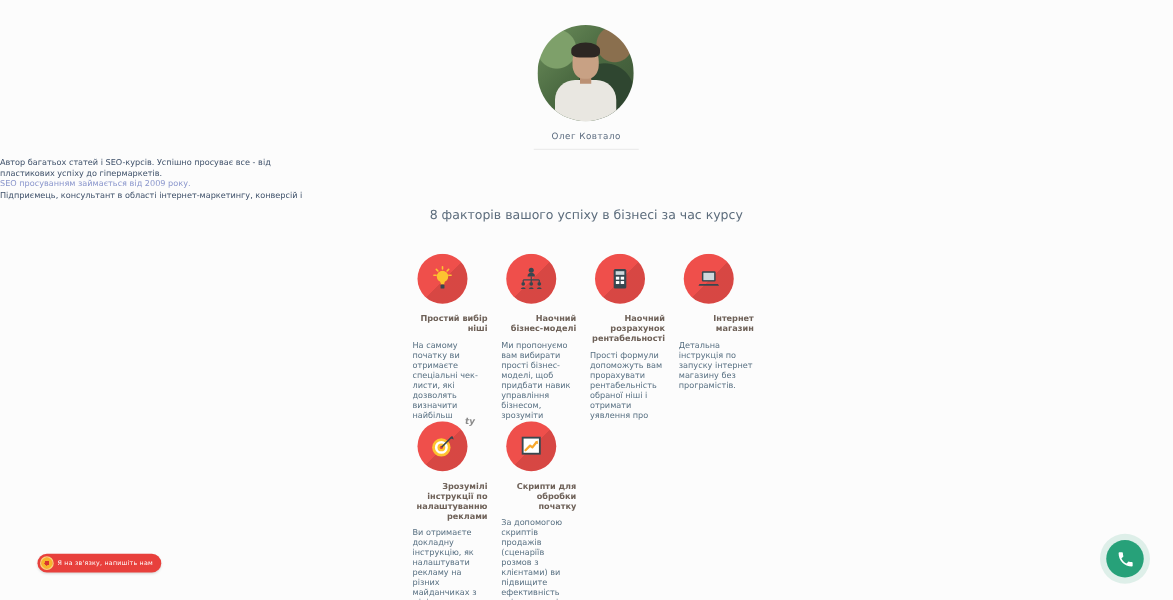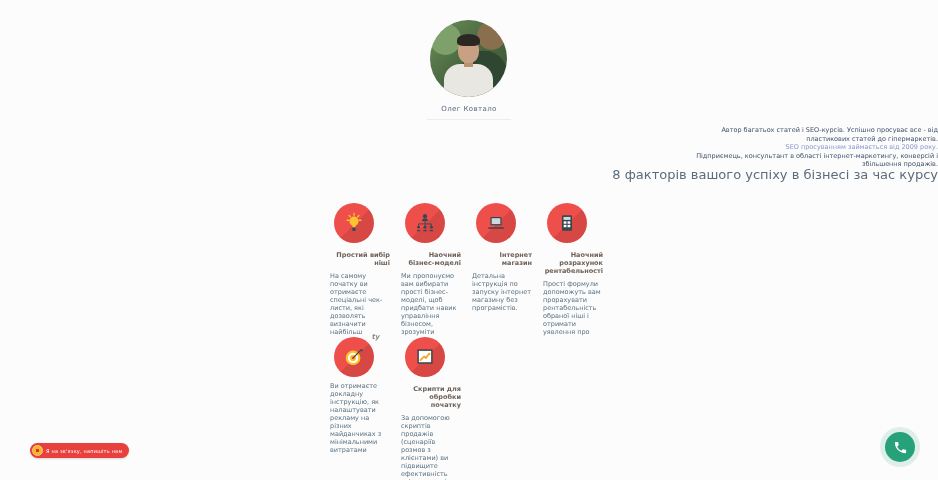--- a/index.html
+++ b/index.html
@@ -35,28 +35,28 @@
     position:absolute;left:34px;top:40px;width:9px;height:7px;background:#bb9174;
   }
   .profile-name{
     position:absolute;left:0;right:0;top:105px;text-align:center;
     font-size:7px;color:#5a6a7e;letter-spacing:.4px;
   }
   .name-divider{
     position:absolute;left:427px;top:119px;width:84px;height:1px;background:#ececec;
   }
   .bio{
-    position:absolute;left:0;right:0;top:126px;text-align:right;
-    font-size:6.5px;line-height:8.5px;color:#3e5069;padding-left:36px;
+    position:absolute;left:0;right:0;top:126px;text-align:left;
+    font-size:6.5px;line-height:8.5px;color:#3e5069;
   }
   .bio .lite{color:#8a96cc;}
   
   .heading{
-    position:absolute;left:0;right:0;top:167px;text-align:right;
-    font-size:13px;color:#5c6c7c;font-weight:400;
+    position:absolute;left:0;right:0;top:167px;text-align:center;
+    font-size:10px;color:#5c6c7c;font-weight:400;
   }
   
   .grid{
     position:absolute;left:330px;top:203px;
     display:grid;grid-template-columns:repeat(4,63px);grid-template-rows:134px 143px;
     column-gap:8px;
   }
   .cell{overflow:hidden;position:relative;}
   .icon-circle{
     width:40px;height:40px;border-radius:50%;margin-left:4px;position:relative;overflow:hidden;
@@ -104,24 +104,23 @@
 <div class="avatar">
   <div class="torso"></div>
   <div class="neck"></div>
   <div class="head"></div>
   <div class="hair"></div>
 </div>
 <div class="profile-name">Олег Ковтало</div>
 <div class="name-divider"></div>
 <div class="bio">
   <div>Автор багатьох статей і SEO-курсів. Успішно просуває все - від</div>
-  <div>пластикових статей до гіпермаркетів.</div>
+  <div>пластикових успіху до гіпермаркетів.</div>
   <div class="lite">SEO просуванням займається від 2009 року.</div>
   <div>Підприємець, консультант в області інтернет-маркетингу, конверсій і</div>
-  <div>збільшення продажів.</div>
 </div>
 
 <div class="heading">8 факторів вашого успіху в бізнесі за час курсу</div>
 
 <div class="grid">
 
   <div class="cell">
     <div class="icon-circle">
       <svg viewBox="0 0 24 24">
         <g stroke="#fdc330" stroke-width="1.4" stroke-linecap="round">
@@ -162,57 +161,58 @@
         </g>
       </svg>
     </div>
     <div class="cell-title">Наочний бізнес-моделі</div>
     <div class="cell-body">Ми пропонуємо вам вибирати прості бізнес-моделі, щоб придбати навик управління бізнесом, зрозуміти основні</div>
   </div>
 
   <div class="cell">
     <div class="icon-circle">
       <svg viewBox="0 0 24 24">
-        <rect x="6" y="5.5" width="12" height="9" rx="1" fill="#37474f"></rect>
-        <rect x="7.3" y="6.8" width="9.4" height="6.4" fill="#cfd8dc"></rect>
-        <path d="M4 16.5 L20 16.5 L21 18.2 L3 18.2 Z" fill="#37474f"></path>
-      </svg>
-    </div>
-    <div class="cell-title">Інтернет магазин</div>
-    <div class="cell-body">Детальна інструкція по запуску інтернет магазину без програмістів.</div>
-  </div>
-
-  <div class="cell">
-    <div class="icon-circle">
-      <svg viewBox="0 0 24 24">
         <rect x="6.5" y="3.5" width="11" height="17" rx="1.4" fill="#37474f"></rect>
         <rect x="8.2" y="5.4" width="7.6" height="3.2" fill="#cfd8dc"></rect>
         <g fill="#ffffff">
           <rect x="8.4" y="10.2" width="3" height="2.6"></rect>
             <rect x="12.6" y="10.2" width="3" height="2.6"></rect>
           <rect x="8.4" y="14" width="3" height="2.6"></rect>
             <rect x="12.6" y="14" width="3" height="2.6"></rect>
         </g>
       </svg>
     </div>
     <div class="cell-title">Наочний розрахунок рентабельності</div>
     <div class="cell-body">Прості формули допоможуть вам прорахувати рентабельність обраної ніші і отримати уявлення про</div>
   </div>
 
   <div class="cell">
     <div class="icon-circle">
       <svg viewBox="0 0 24 24">
+        <rect x="6" y="5.5" width="12" height="9" rx="1" fill="#37474f"></rect>
+        <rect x="7.3" y="6.8" width="9.4" height="6.4" fill="#cfd8dc"></rect>
+        <path d="M4 16.5 L20 16.5 L21 18.2 L3 18.2 Z" fill="#37474f"></path>
+      </svg>
+    </div>
+    <div class="cell-title">Інтернет магазин</div>
+    <div class="cell-body">Детальна інструкція по запуску інтернет магазину без програмістів.</div>
+  </div>
+
+  <div class="cell">
+    <div class="icon-circle">
+      <svg viewBox="0 0 24 24">
         <circle cx="11" cy="13" r="8" fill="#fdc330"></circle>
         <circle cx="11" cy="13" r="5.6" fill="#ffffff"></circle>
         <circle cx="11" cy="13" r="3.4" fill="#fdc330"></circle>
         <circle cx="11" cy="13" r="1.4" fill="#e2423f"></circle>
         <line x1="20" y1="4" x2="11.6" y2="12.4" stroke="#37474f" stroke-width="1.4" stroke-linecap="round"></line>
         <path d="M20.8 3.2 L21.8 6 L19 5 Z" fill="#37474f"></path>
       </svg>
     </div>
+    <div class="cell-title">Зрозумілі інструкції по налаштуванню реклами</div>
     <div class="cell-body">Ви отримаєте докладну інструкцію, як налаштувати рекламу на різних майданчиках з мінімальними витратами</div>
   </div>
 
   <div class="cell">
     <div class="icon-circle">
       <svg viewBox="0 0 24 24">
         <rect x="4.5" y="4.5" width="15" height="14" fill="#ffffff" stroke="#37474f" stroke-width="1.6"></rect>
         <polyline points="7,15.5 11,11.5 13,13 16.5,8.5" fill="none" stroke="#f7a72c" stroke-width="2" stroke-linecap="round" stroke-linejoin="round"></polyline>
         <path d="M17.5 7 L18 10.2 L15.2 8.6 Z" fill="#f7a72c"></path>
       </svg>

